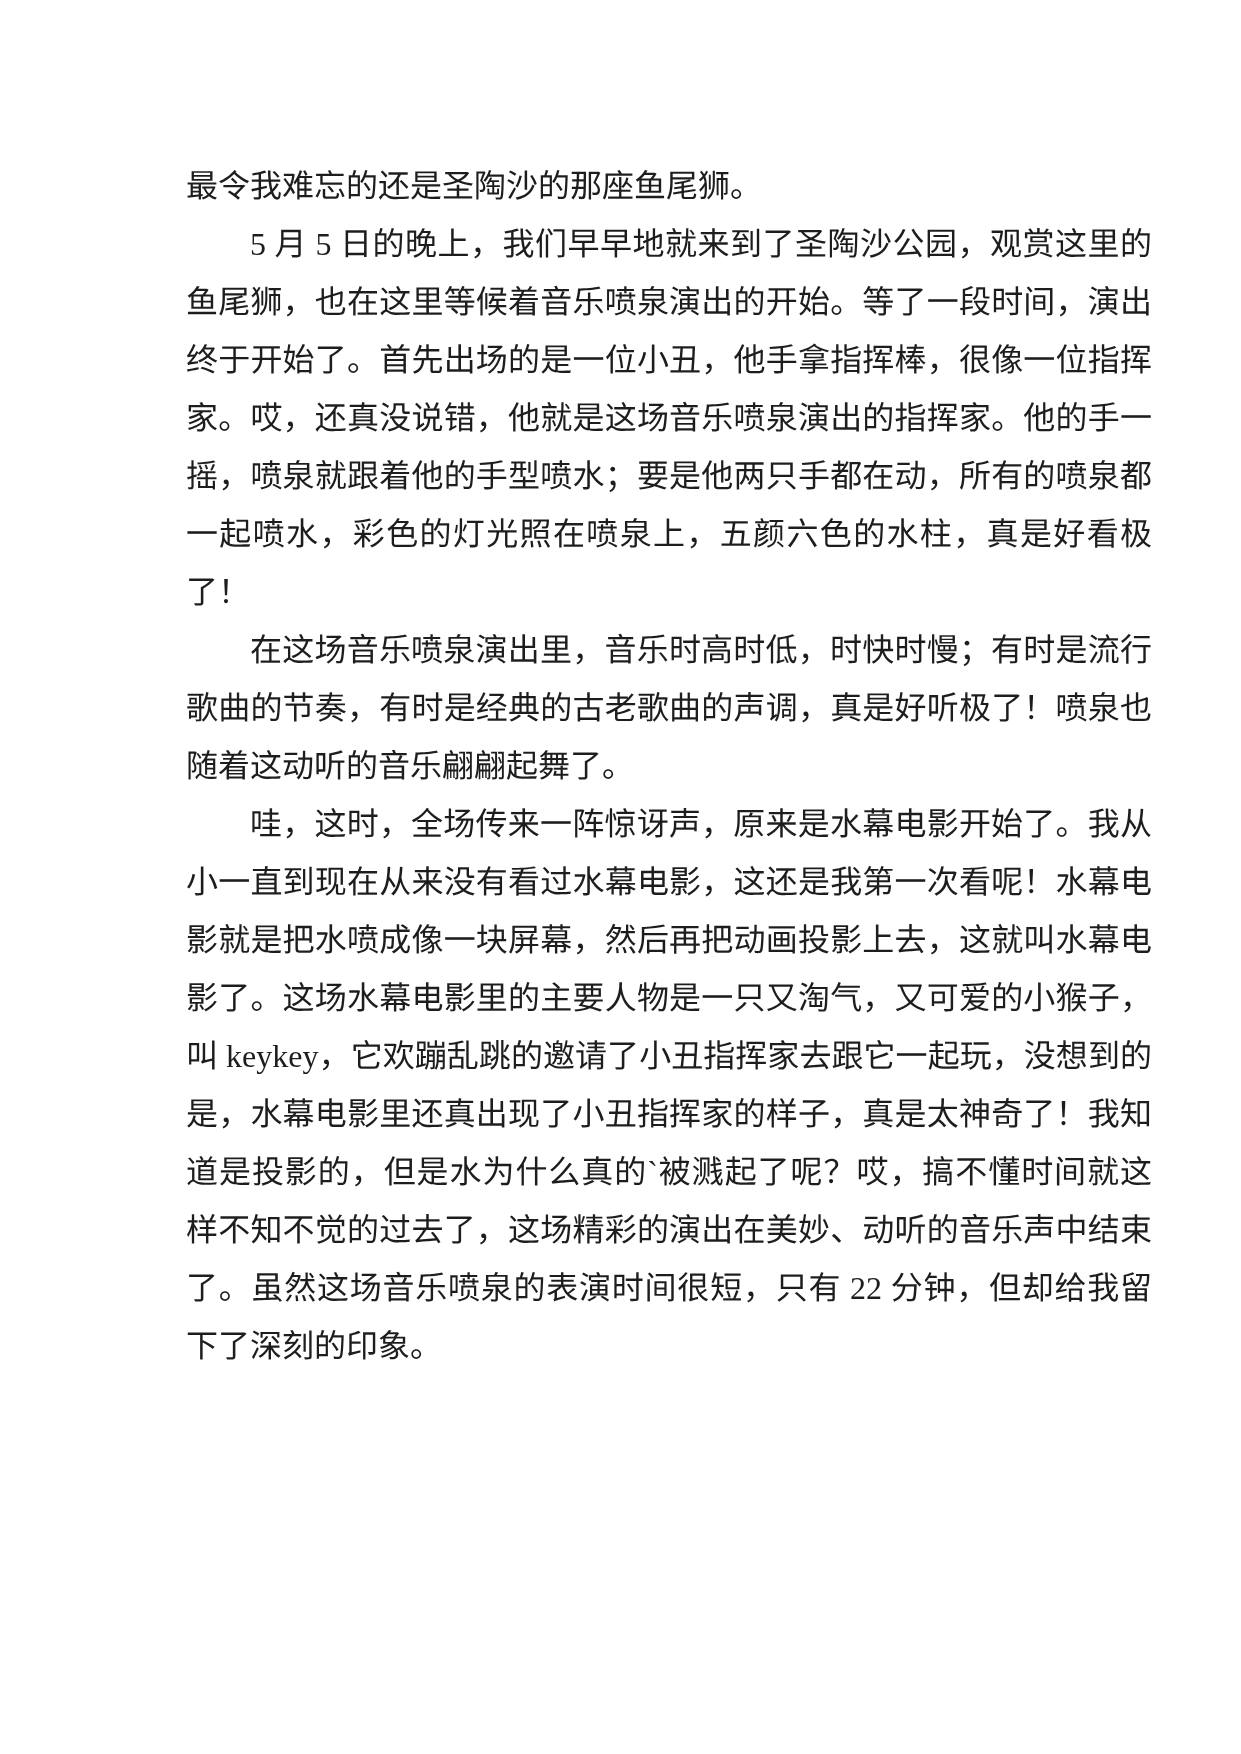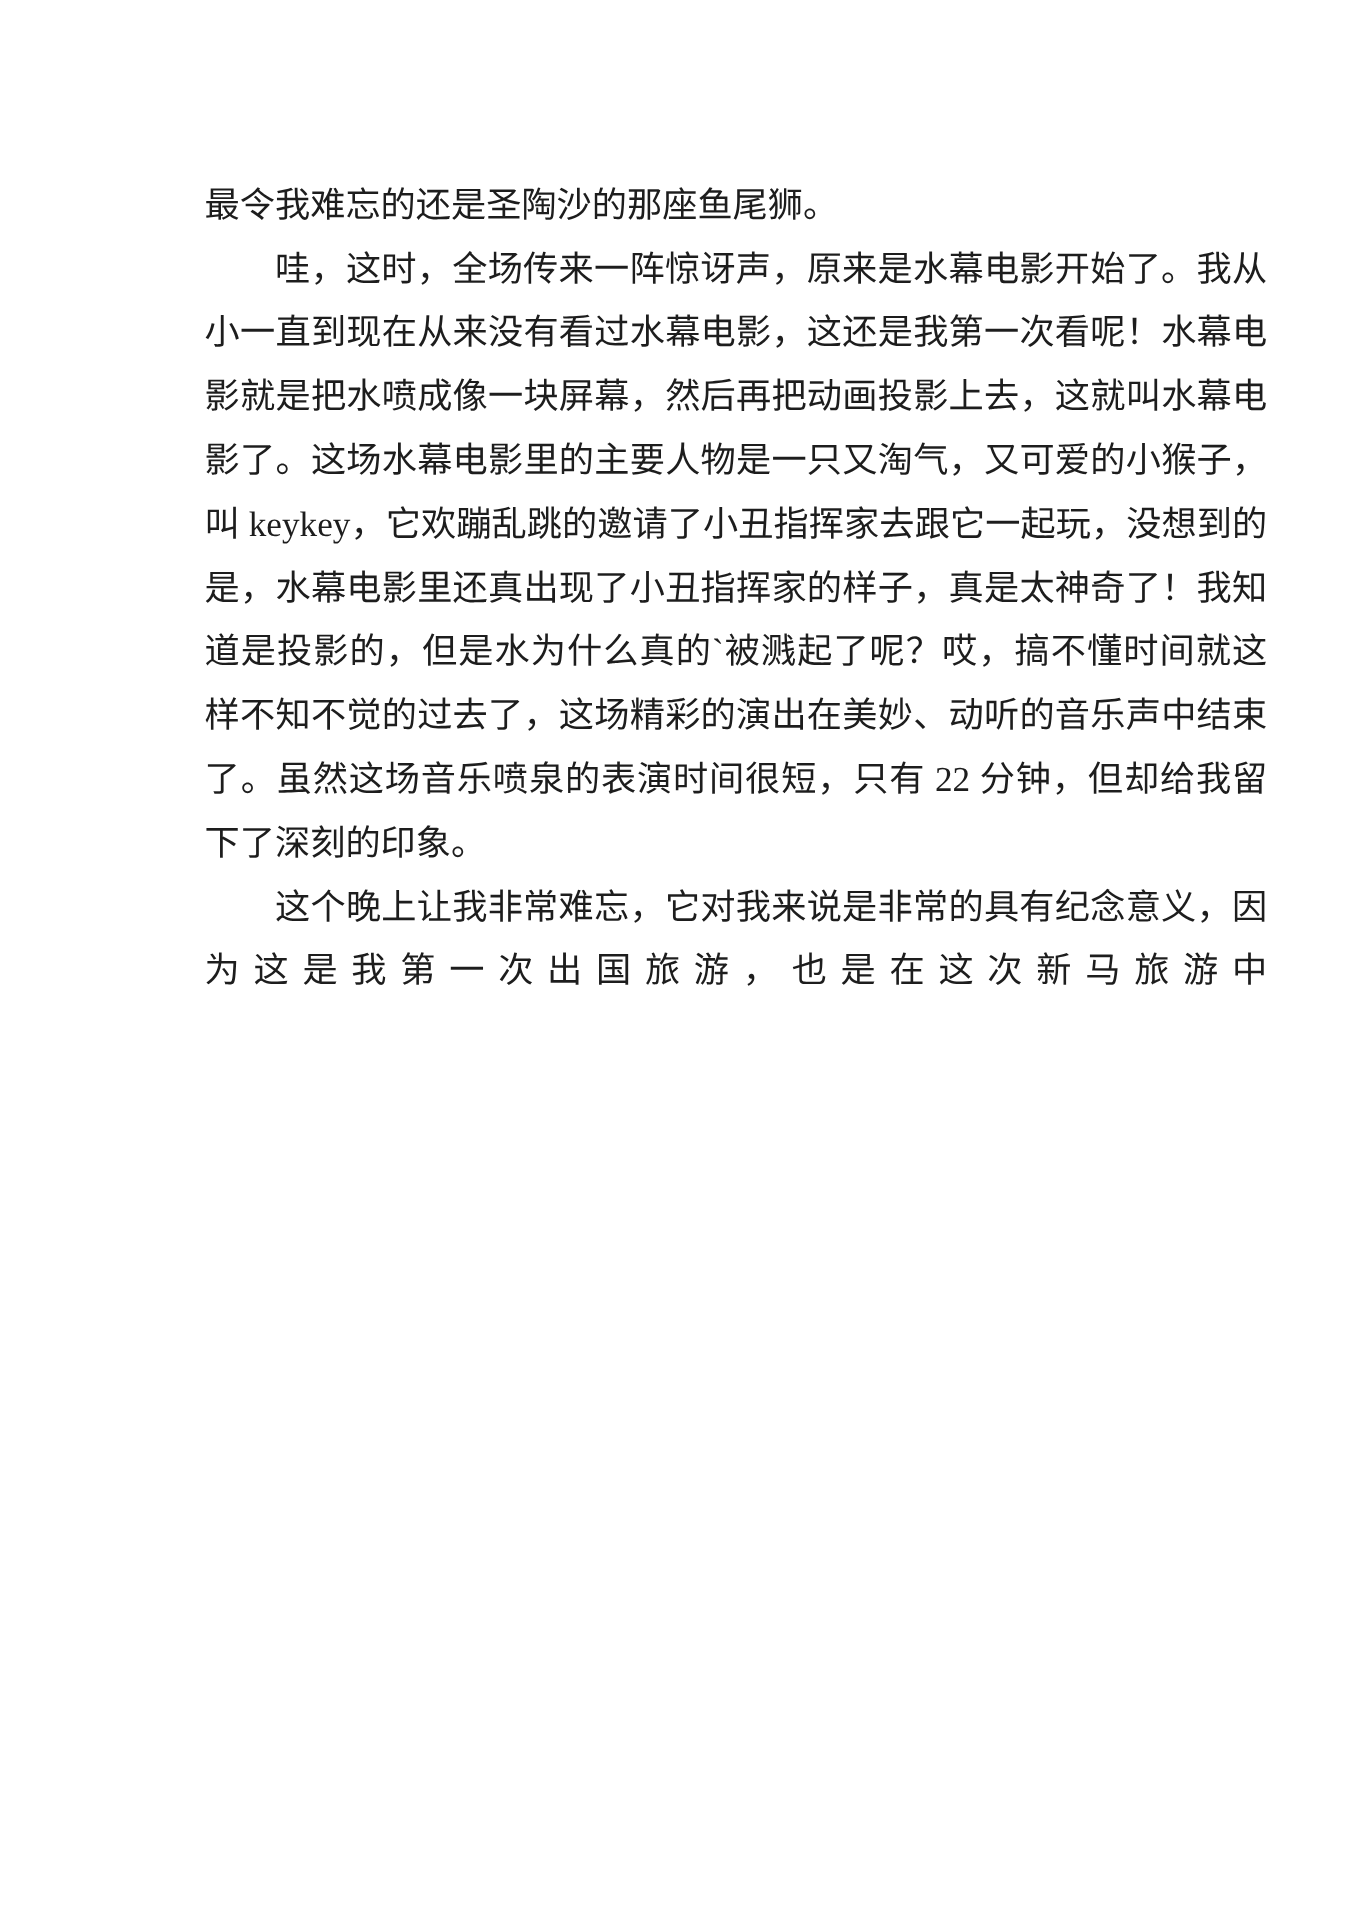--- a/index.html
+++ b/index.html
@@ -40,16 +40,17 @@
   .doc-body p.justify-last {
     text-align-last: justify;
   }
 </style>
 </head>
 <body>
 
 <div class="page">
   <div class="doc-body">
     <p class="no-indent">最令我难忘的还是圣陶沙的那座鱼尾狮。</p>
+    <p>5 月 5 日的晚上，我们早早地就来到了圣陶沙公园，观赏这里的鱼尾狮，也在这里等候着音乐喷泉演出的开始。等了一段时间，演出终于开始了。首先出场的是一位小丑，他手拿指挥棒，很像一位指挥家。哎，还真没说错，他就是这场音乐喷泉演出的指挥家。他的手一摇，喷泉就跟着他的手型喷水；要是他两只手都在动，所有的喷泉都一起喷水，彩色的灯光照在喷泉上，五颜六色的水柱，真是好看极了！</p>
+    <p>在这场音乐喷泉演出里，音乐时高时低，时快时慢；有时是流行歌曲的节奏，有时是经典的古老歌曲的声调，真是好听极了！喷泉也随着这动听的音乐翩翩起舞了。</p>
     <p>哇，这时，全场传来一阵惊讶声，原来是水幕电影开始了。我从小一直到现在从来没有看过水幕电影，这还是我第一次看呢！水幕电影就是把水喷成像一块屏幕，然后再把动画投影上去，这就叫水幕电影了。这场水幕电影里的主要人物是一只又淘气，又可爱的小猴子，叫 keykey，它欢蹦乱跳的邀请了小丑指挥家去跟它一起玩，没想到的是，水幕电影里还真出现了小丑指挥家的样子，真是太神奇了！我知道是投影的，但是水为什么真的`被溅起了呢？哎，搞不懂时间就这样不知不觉的过去了，这场精彩的演出在美妙、动听的音乐声中结束了。虽然这场音乐喷泉的表演时间很短，只有 22 分钟，但却给我留下了深刻的印象。</p>
-    <p class="justify-last">这个晚上让我非常难忘，它对我来说是非常的具有纪念意义，因为这是我第一次出国旅游，也是在这次新马旅游中</p>
   </div>
 </div>
 
 </body></html>

